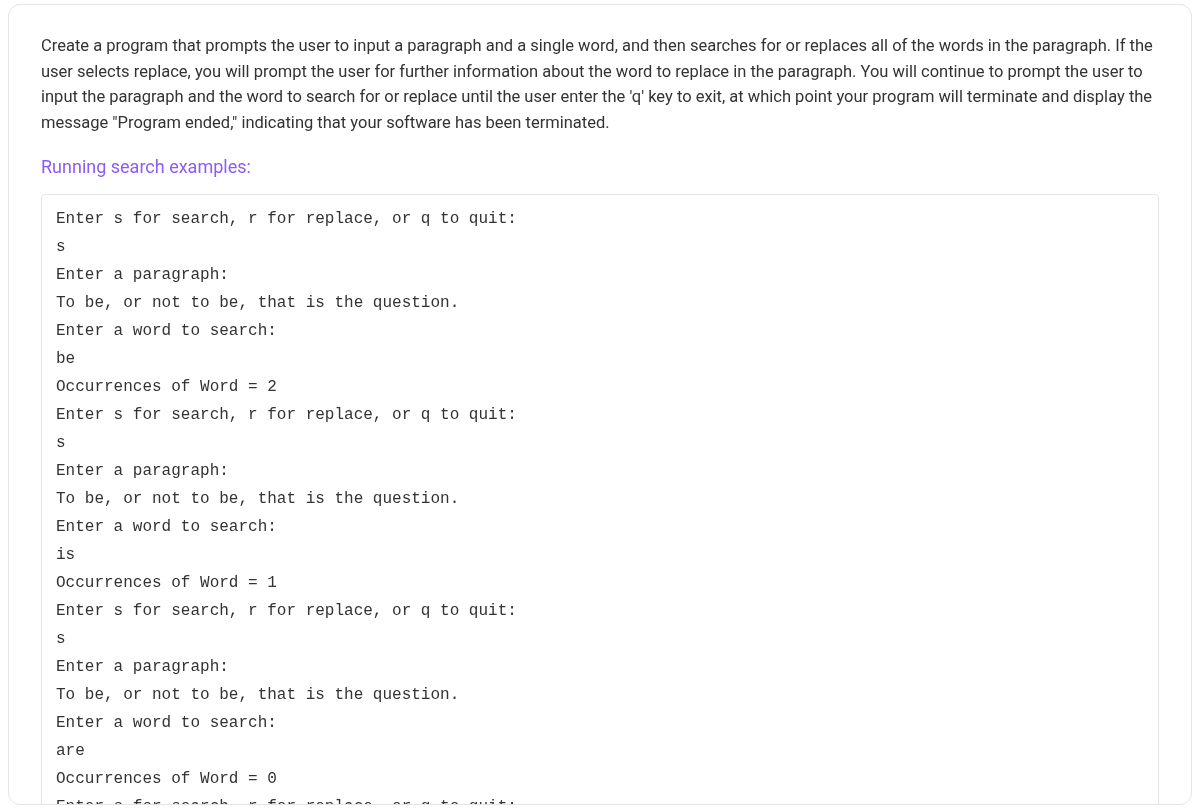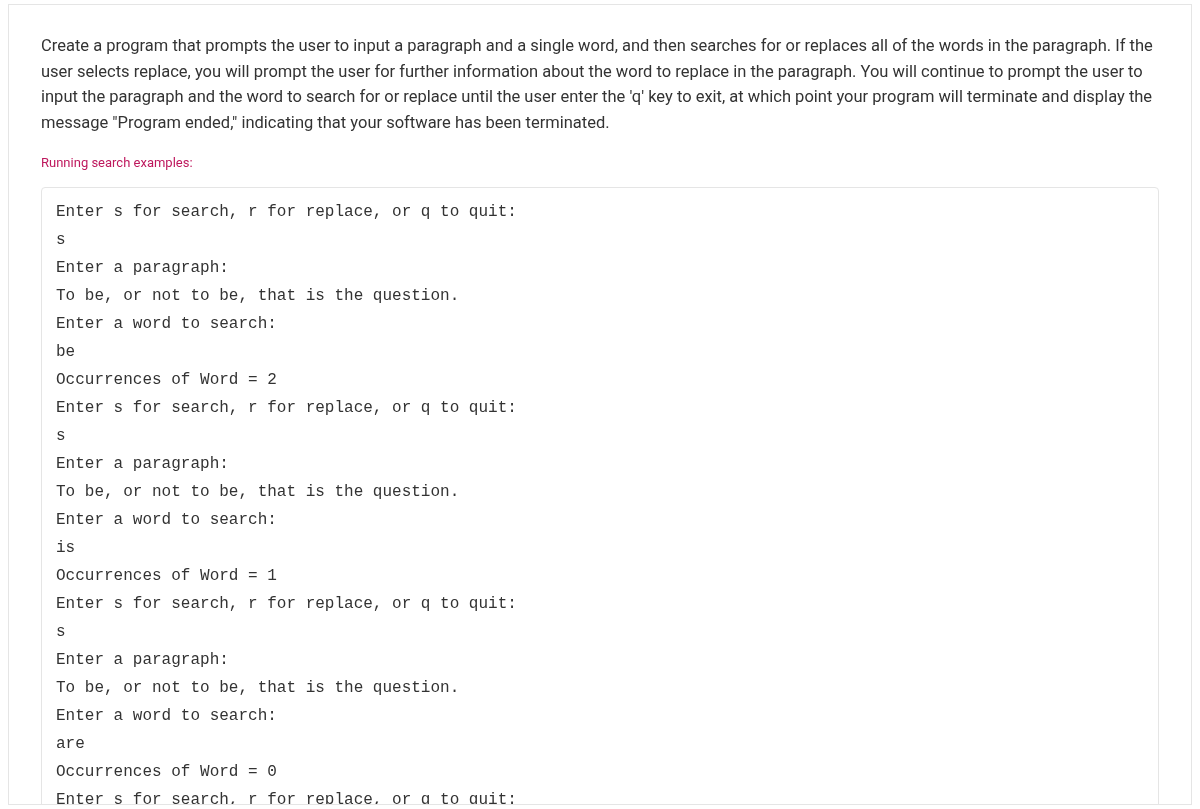--- a/index.html
+++ b/index.html
@@ -9,36 +9,36 @@
     }
     body {
       font-family: -apple-system, BlinkMacSystemFont, "Segoe UI", Roboto, Helvetica, Arial, sans-serif;
       background: #ffffff;
       color: #333333;
       font-size: 16px;
       line-height: 1.5;
     }
     .page-container {
       border: 1px solid #e5e5e5;
-      border-radius: 0;
+      border-radius: 12px;
       margin: 4px 8px;
       padding: 28px 32px 0 32px;
       height: 801px;
       overflow: hidden;
       position: relative;
     }
     .instructions {
       font-size: 16.5px;
       line-height: 1.55;
       color: #333;
       margin-bottom: 18px;
     }
     .section-label {
-      font-size: 13px;
-      color: #be185d;
+      font-size: 18px;
+      color: #8b5cf6;
       margin-bottom: 14px;
     }
     .code-block {
       border: 1px solid #e5e5e5;
       border-radius: 4px;
       background: #ffffff;
       padding: 10px 14px;
       font-family: "Courier New", Courier, monospace;
       font-size: 16px;
       line-height: 1.75;

